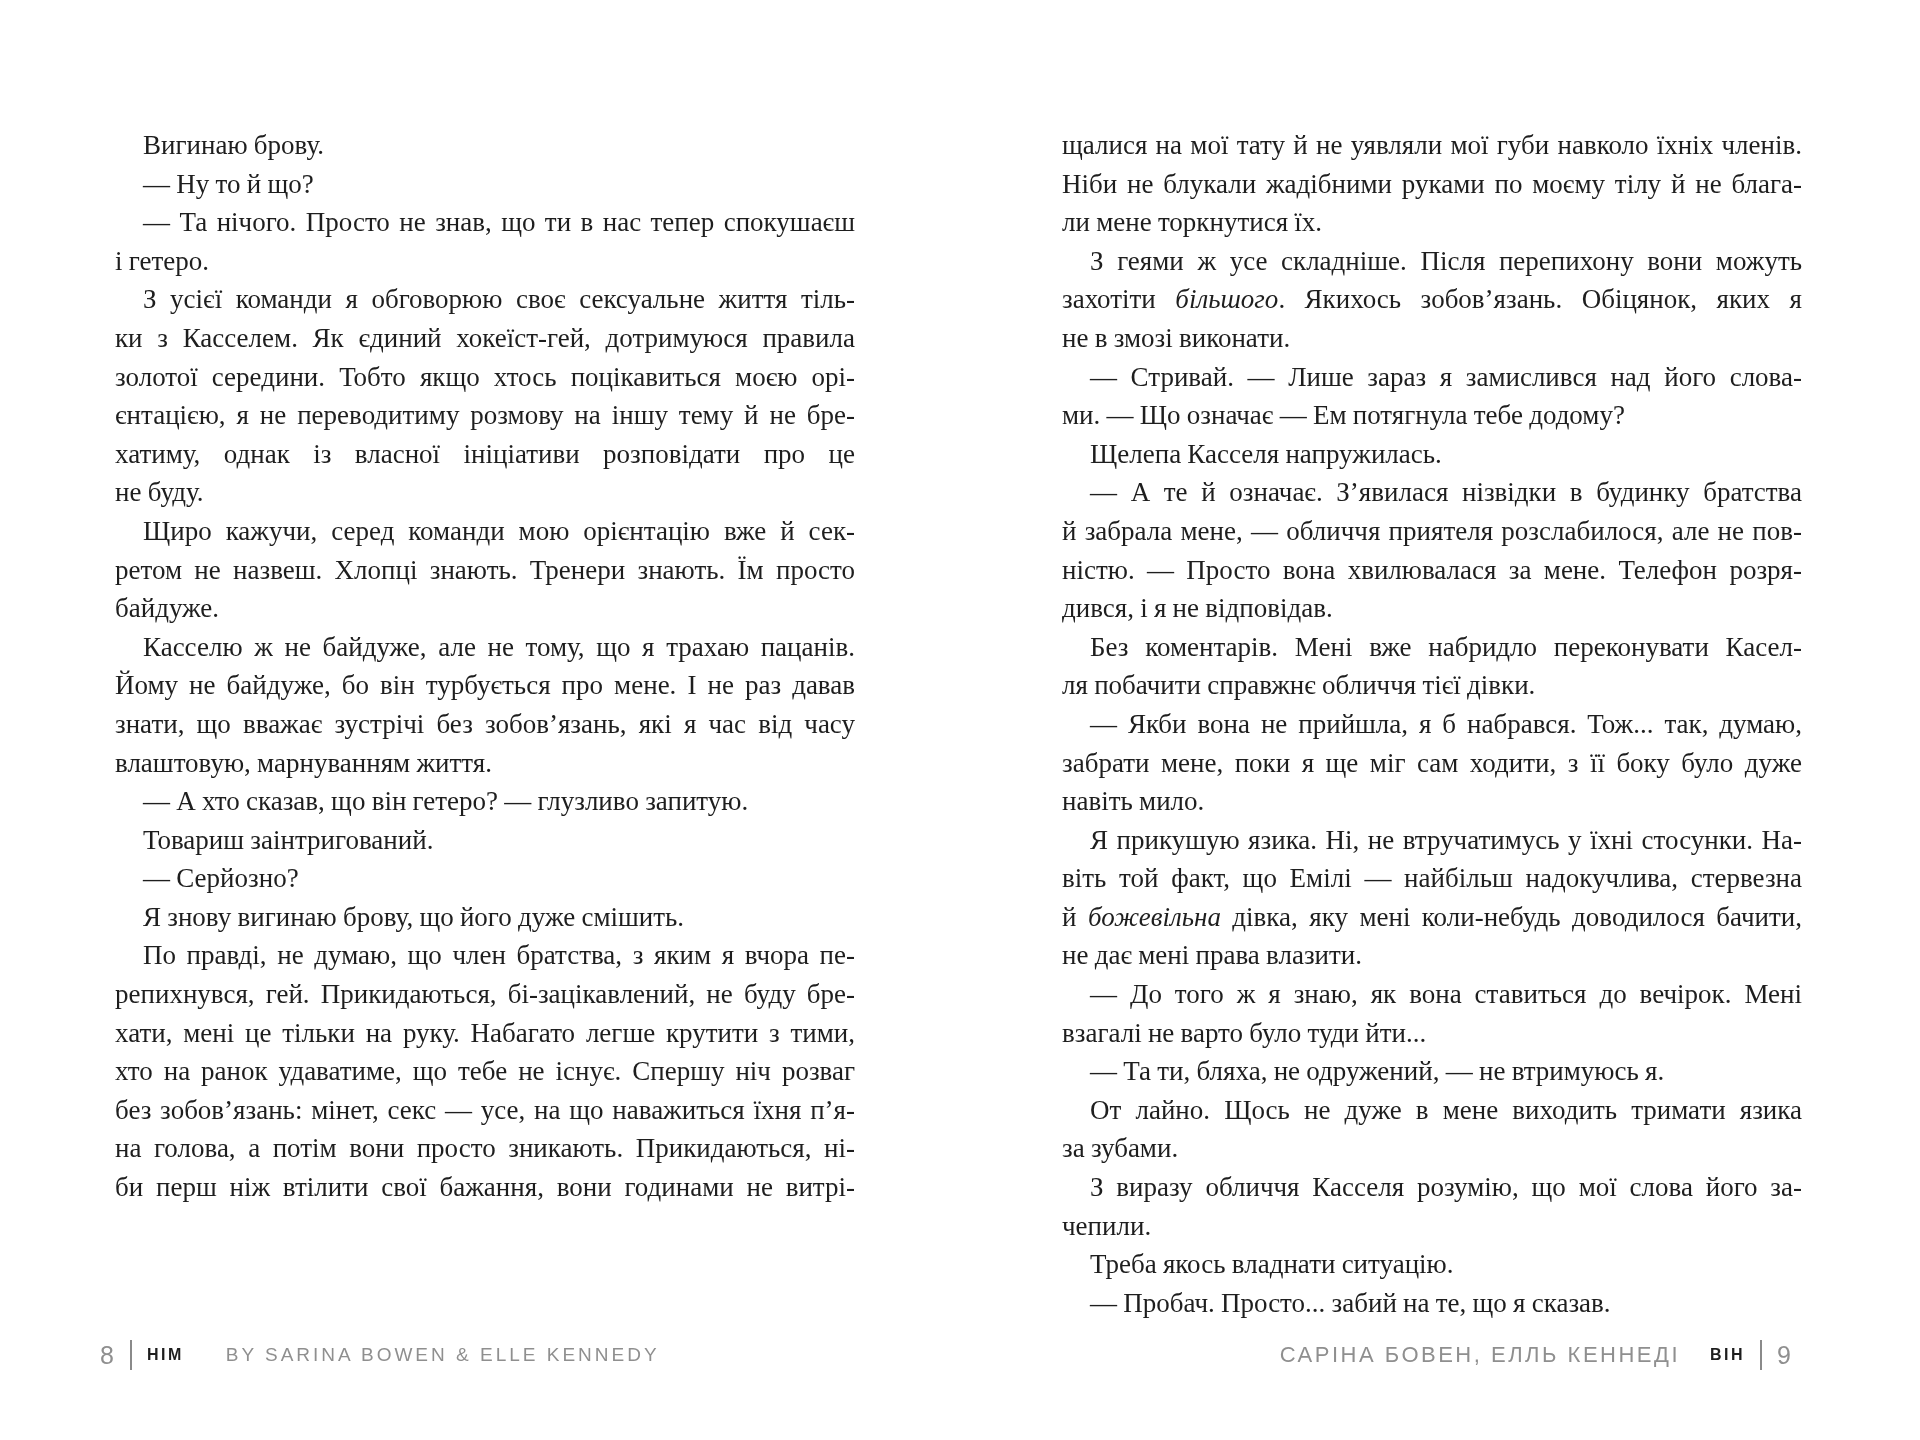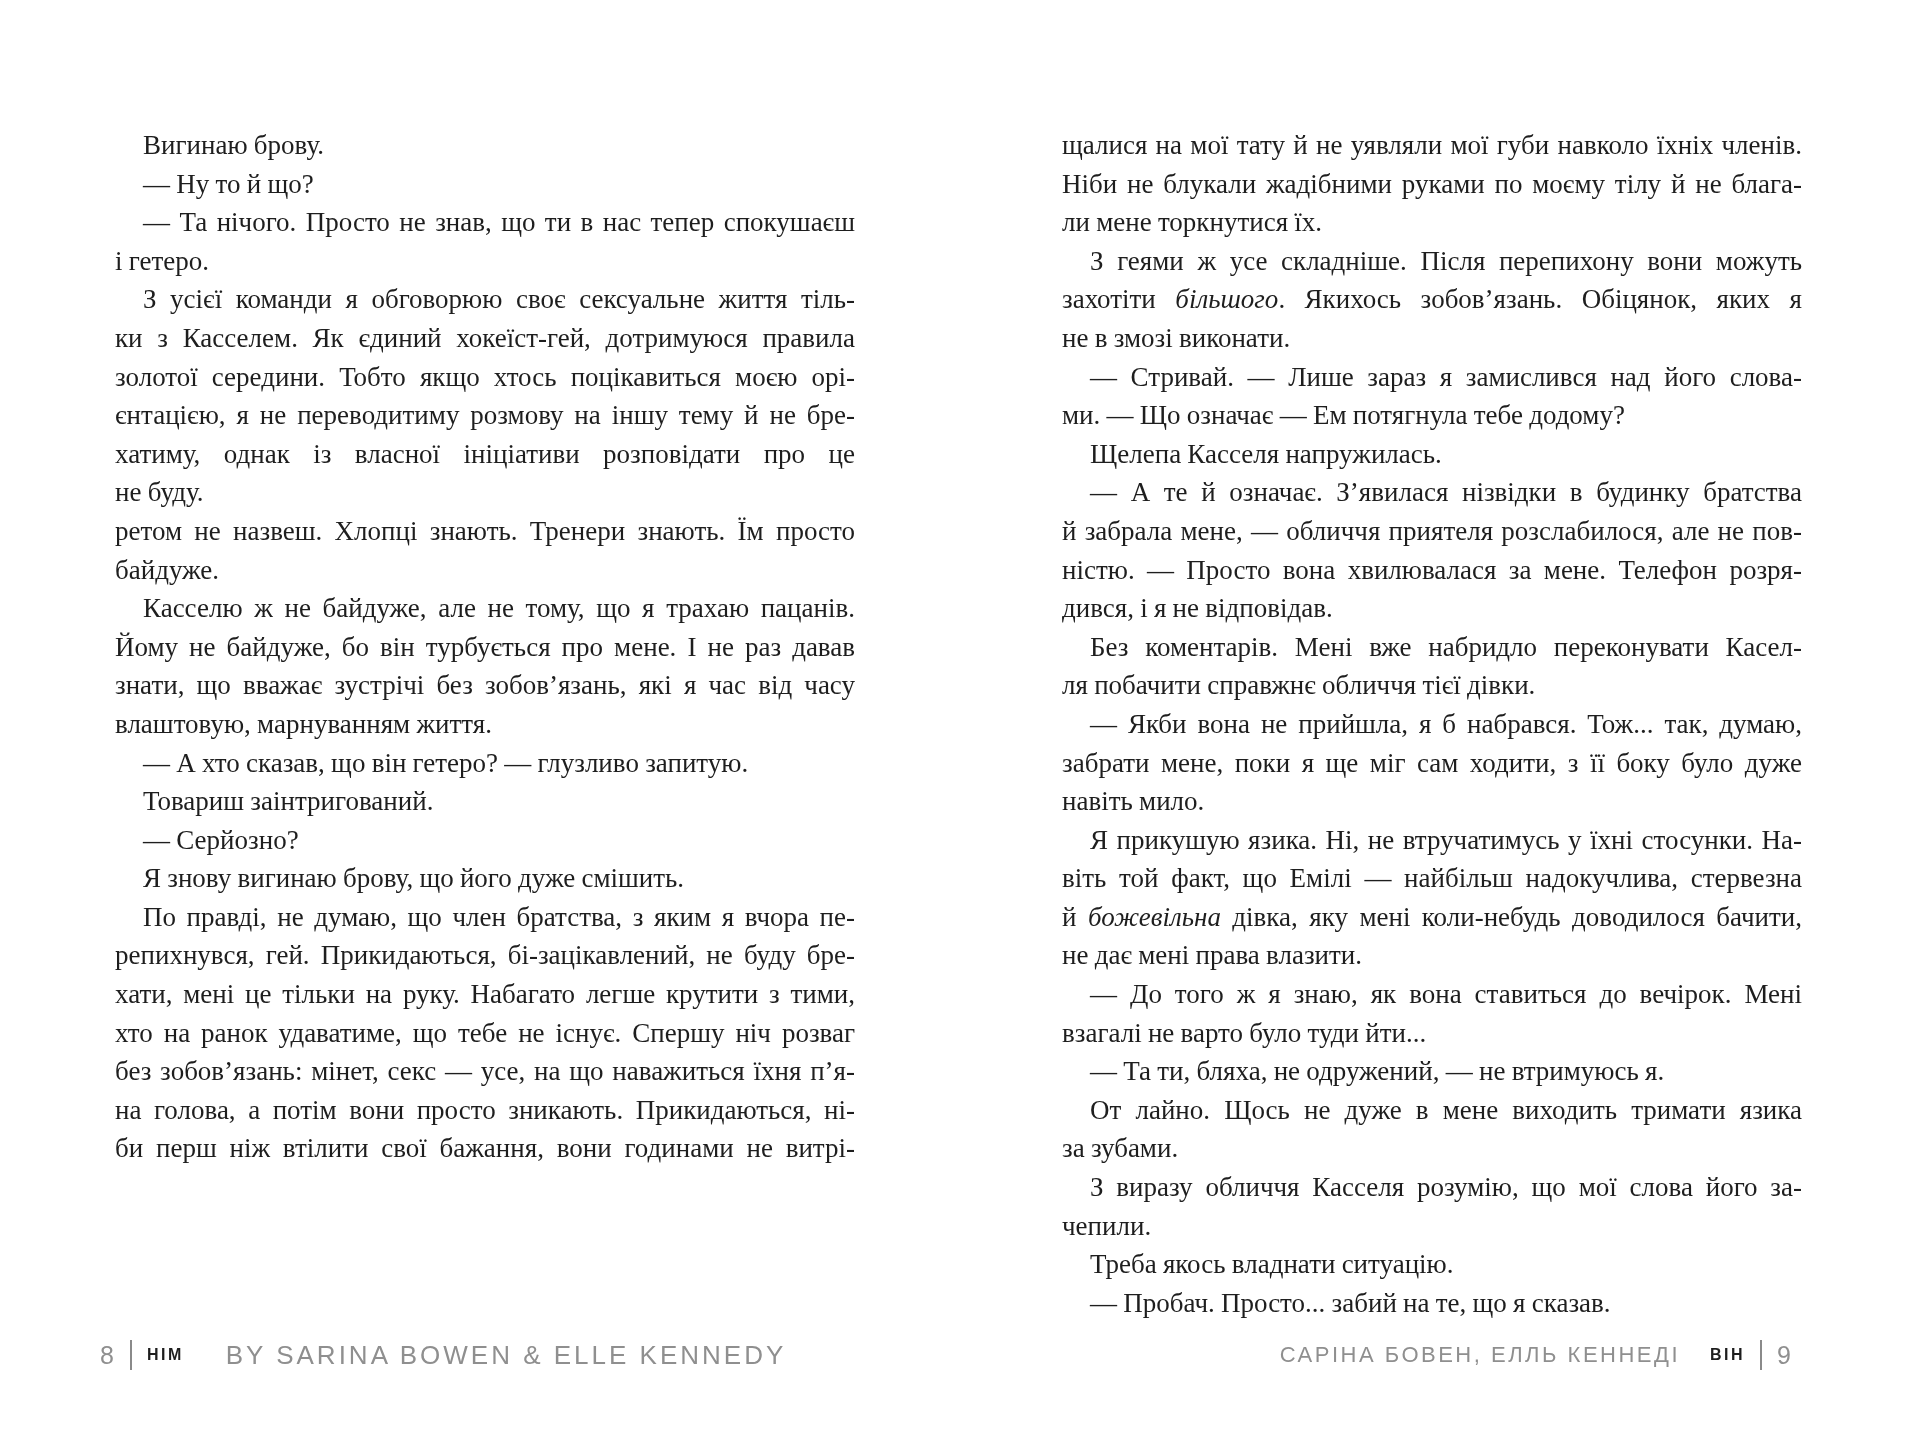--- a/index.html
+++ b/index.html
@@ -54,21 +54,21 @@
     background: #8a8a8a;
     margin: 0 15px;
   }
   .book-title {
     font-size: 16px;
     font-weight: bold;
     color: #1d1d1d;
     letter-spacing: 2.5px;
   }
   .byline {
-    font-size: 26px;
+    font-size: 19px;
     color: #8f8f8f;
     letter-spacing: 3px;
     margin-left: 42px;
   }
   .authors {
     font-size: 22px;
     color: #8f8f8f;
     letter-spacing: 2.5px;
     margin-right: 30px;
   }
@@ -92,20 +92,21 @@
         </div>
         <div class="para">
           <div class="line just ind">З усієї команди я обговорюю своє сексуальне життя тіль-</div>
           <div class="line just">ки з Касселем. Як єдиний хокеїст-гей, дотримуюся правила</div>
           <div class="line just">золотої середини. Тобто якщо хтось поцікавиться моєю орі-</div>
           <div class="line just">єнтацією, я не переводитиму розмову на іншу тему й не бре-</div>
           <div class="line just">хатиму, однак із власної ініціативи розповідати про це</div>
           <div class="line last">не буду.</div>
         </div>
         <div class="para">
+          <div class="line just ind">Щиро кажучи, серед команди мою орієнтацію вже й сек-</div>
           <div class="line just">ретом не назвеш. Хлопці знають. Тренери знають. Їм просто</div>
           <div class="line last">байдуже.</div>
         </div>
         <div class="para">
           <div class="line just ind">Касселю ж не байдуже, але не тому, що я трахаю пацанів.</div>
           <div class="line just">Йому не байдуже, бо він турбується про мене. І не раз давав</div>
           <div class="line just">знати, що вважає зустрічі без зобов’язань, які я час від часу</div>
           <div class="line last">влаштовую, марнуванням життя.</div>
         </div>
         <div class="para">

